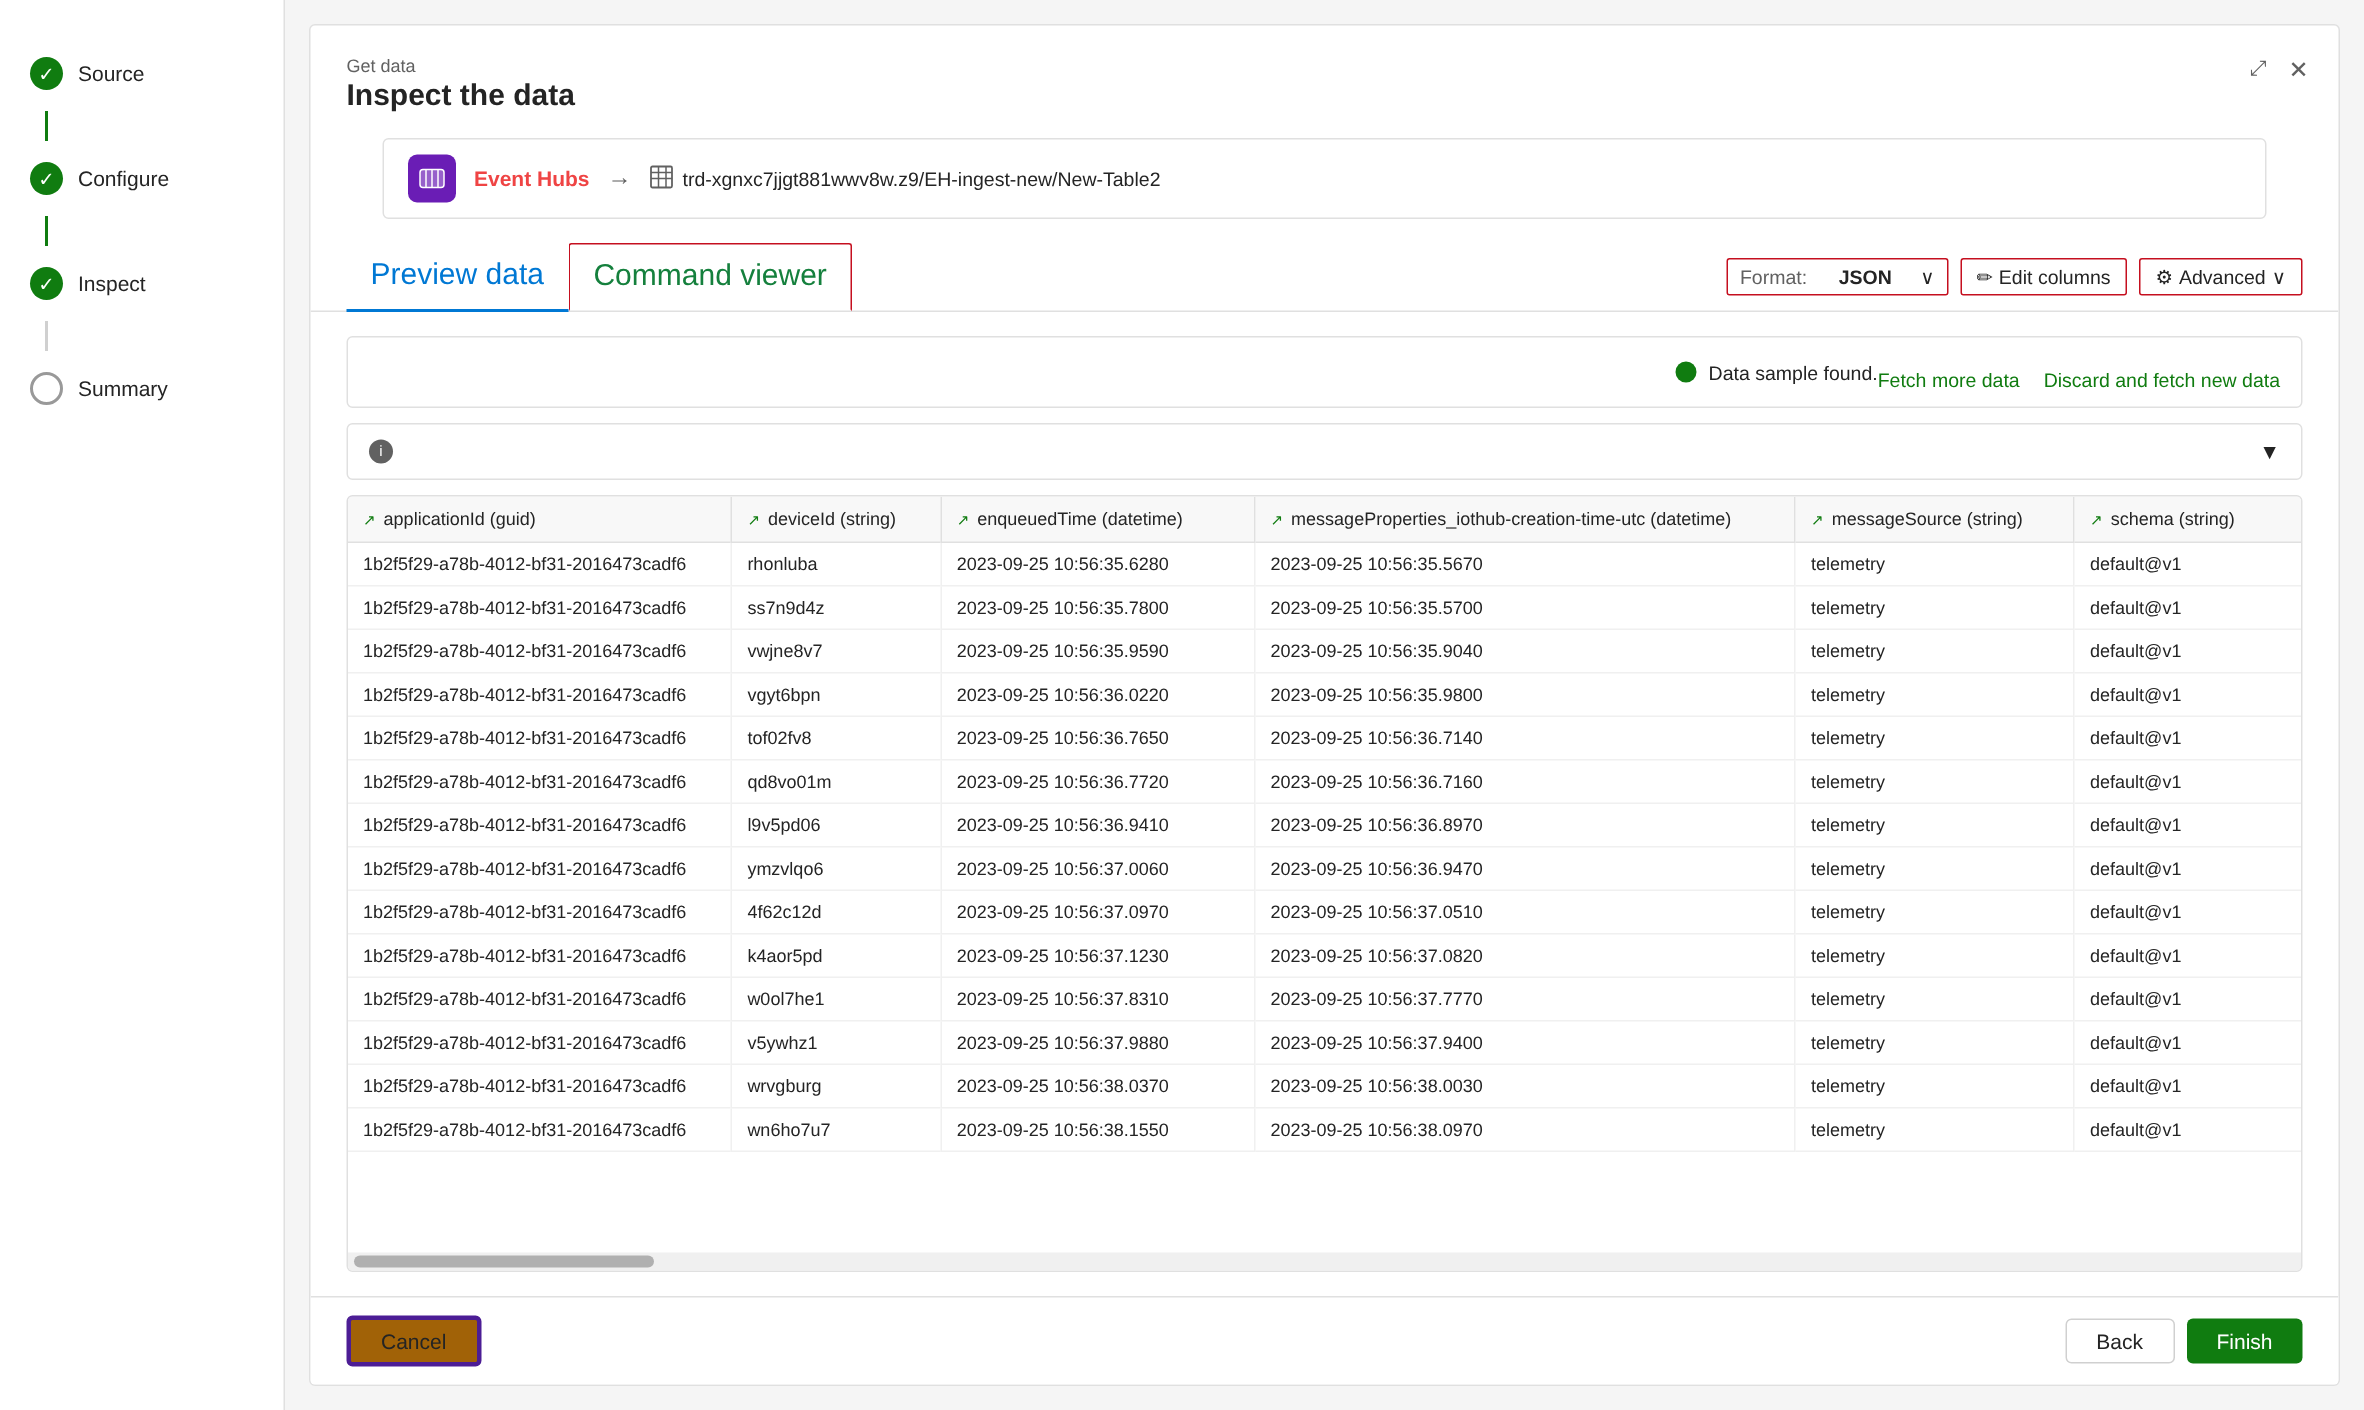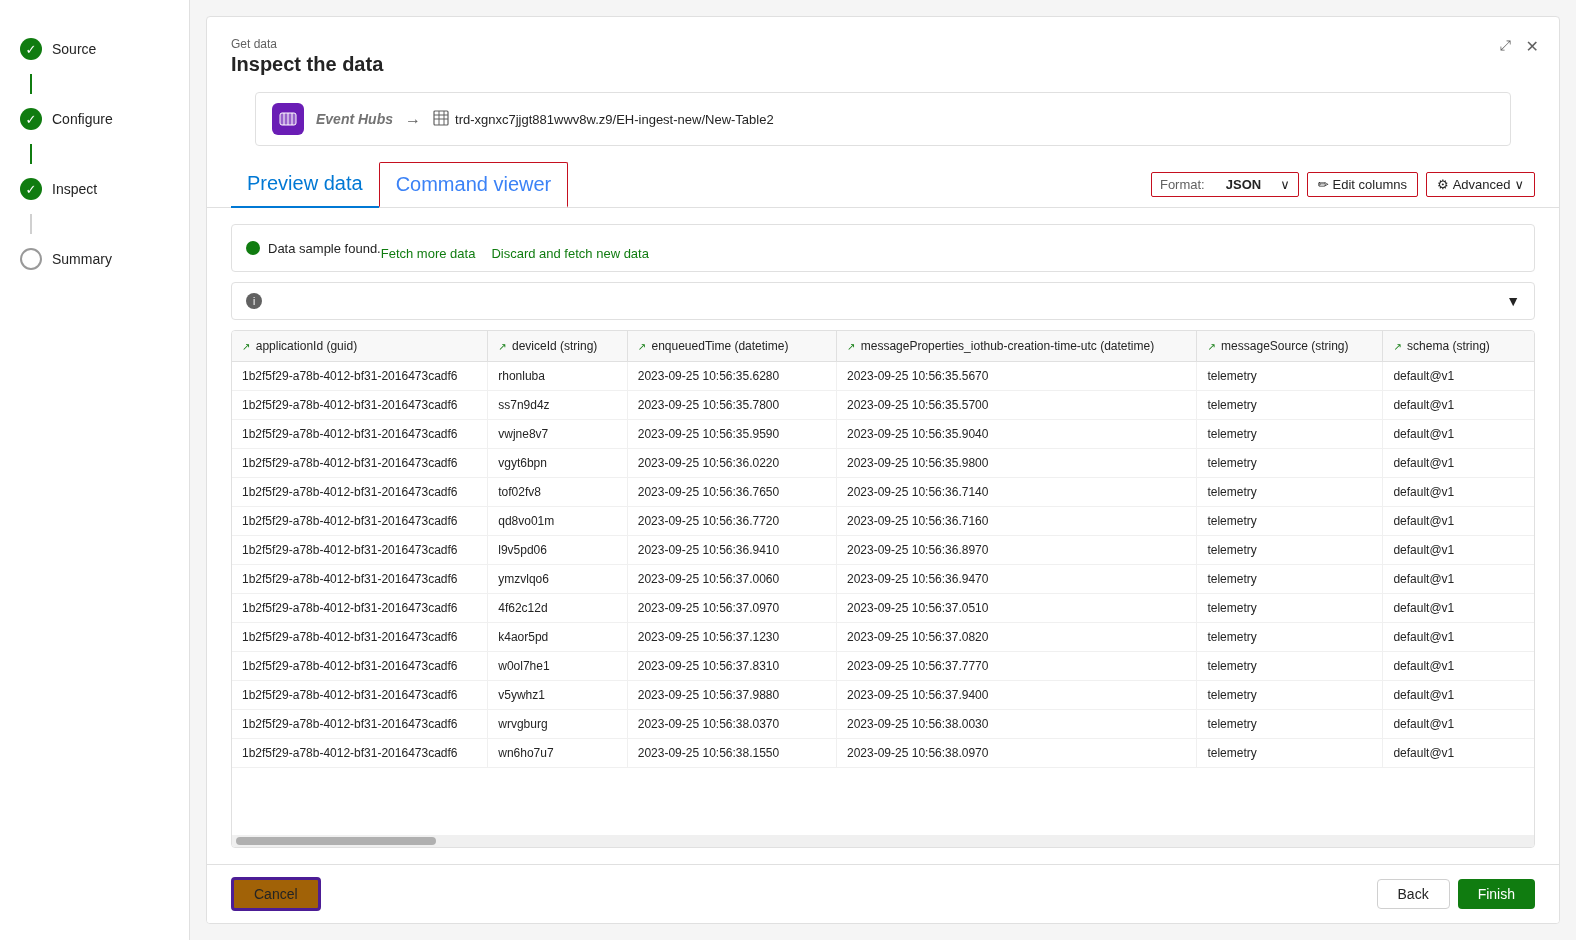--- a/index.html
+++ b/index.html
@@ -138,22 +138,21 @@
       display: flex;
       align-items: center;
       justify-content: center;
       color: white;
       font-size: 16px;
       flex-shrink: 0;
     }
     .source-label {
       font-size: 14px;
       font-weight: 600;
-      color: #737373;
-      font-style: italic;
+      color: #ef4444;
     }
     .arrow-icon {
       font-size: 16px;
       color: #616161;
     }
     .table-icon-container {
       display: flex;
       align-items: center;
       gap: 6px;
     }
@@ -190,21 +189,21 @@
     .tab-item.active {
       color: #0078d4;
       border-bottom: 2px solid #0078d4;
       font-weight: 500;
     }
     .tab-item.outlined {
       border: 1.5px solid #c50f1f;
       border-bottom: 2px solid transparent;
       border-radius: 2px;
       margin-bottom: -1px;
-      color: #3b82f6;
+      color: #15803d;
     }
     .tabs-right {
       display: flex;
       align-items: center;
       gap: 8px;
     }
     .format-select {
       display: flex;
       align-items: center;
       gap: 19px;
@@ -255,21 +254,21 @@
       overflow: hidden;
       display: flex;
       flex-direction: column;
       gap: 10px;
     }
 
     
     .status-bar {
       display: flex;
       align-items: center;
-      justify-content: flex-start;
+      justify-content: flex-end;
       border: 1px solid #e0e0e0;
       border-radius: 4px;
       padding: 10px 14px;
       background: #fff;
       font-size: 13px;
     }
     .status-left {
       display: flex;
       align-items: center;
       gap: 8px;

